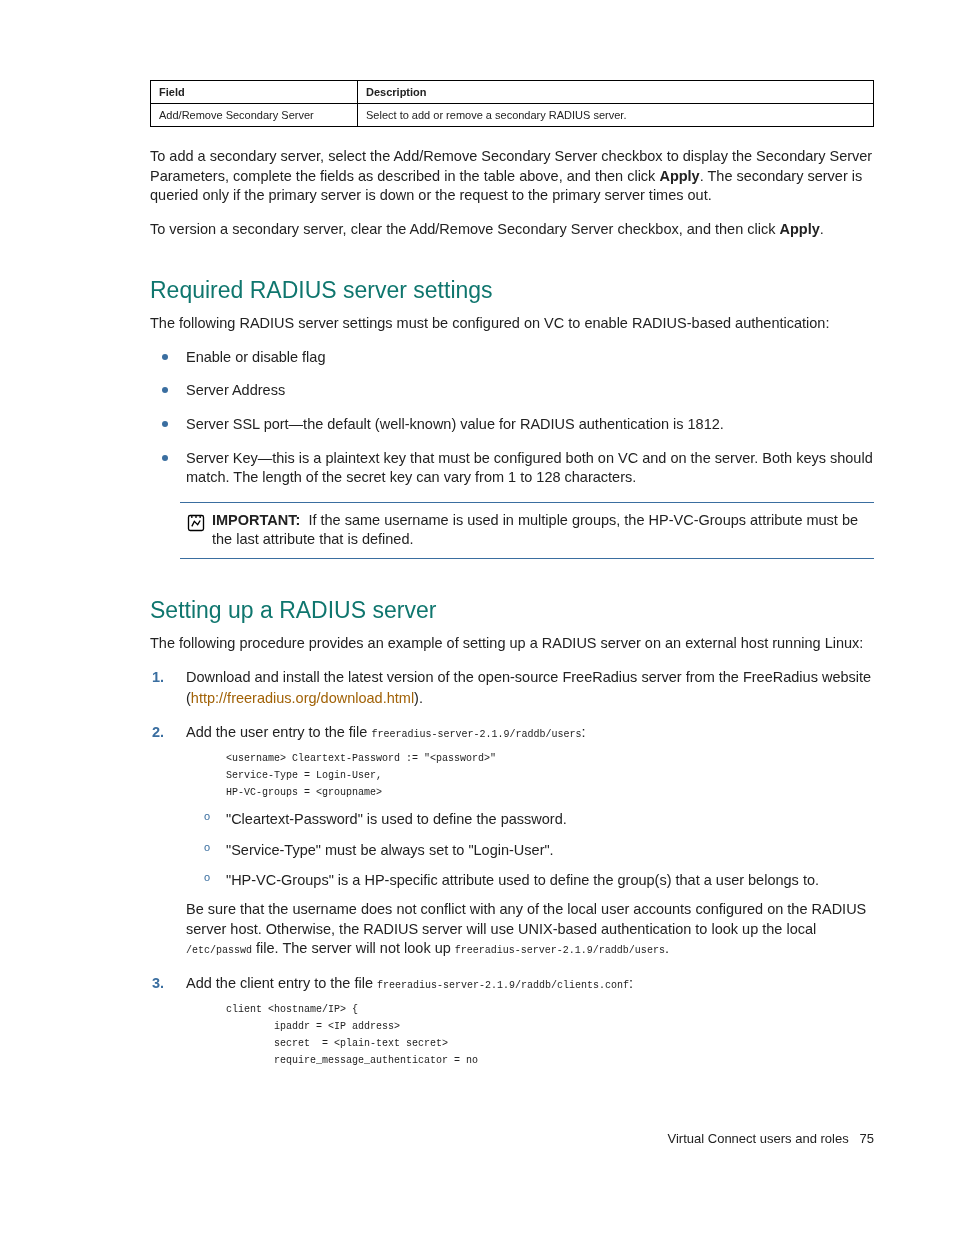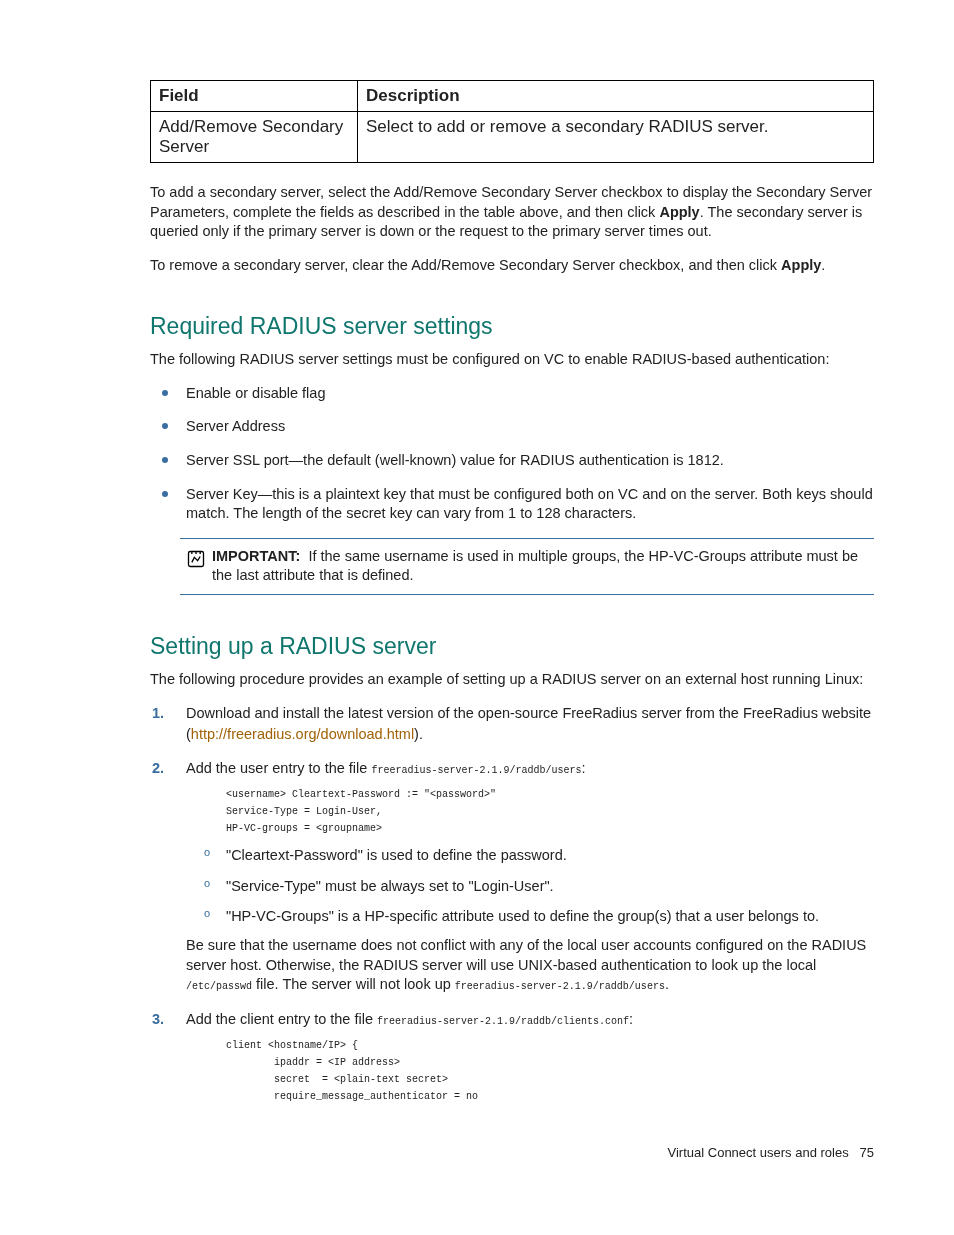--- a/index.html
+++ b/index.html
@@ -19,21 +19,21 @@
   table.field-table {
     border-collapse: collapse;
     width: 100%;
     margin-bottom: 20px;
   }
   table.field-table th, table.field-table td {
     border: 1px solid #000;
     padding: 5px 8px;
     text-align: left;
     vertical-align: top;
-    font-size: 17px;
+    font-size: 11px;
   }
   table.field-table th {
     font-weight: bold;
     background: #fff;
   }
   .col-field { width: 190px; }
   p { margin: 0 0 14px 0; line-height: 1.35; }
   b.ui { font-weight: bold; }
   h2.sec {
     color: #0f766e;
@@ -123,21 +123,21 @@
     position: absolute;
     left: 0;
     top: 0;
     color: #3a6ea0;
     font-size: 11px;
   }
   a.link { color: #a16207; text-decoration: none; }
   .footer {
     text-align: right;
     font-size: 13px;
-    margin-top: 40px;
+    margin-top: 62px;
   }
 </style>
 </head>
 <body>
 
 <div class="page">
 
   <table class="field-table">
     <tbody>
         <tr>
@@ -149,21 +149,21 @@
       <td>Select to add or remove a secondary RADIUS server.</td>
     </tr>
   </tbody>
     </table>
 
   <p>
     <span>To add a secondary server, select the Add/Remove Secondary Server checkbox to display the Secondary Server Parameters, complete the fields as described in the table above, and then click </span><b class="ui">Apply</b><span>. The secondary server is queried only if the primary server is down or the request to the primary server times out.</span>
   </p>
 
   <p>
-    <span>To remove a secondary server, clear the Add/Remove Secondary Server checkbox, and then click </span><b class="ui">Apply</b><span>.</span>
+    <span>To version a secondary server, clear the Add/Remove Secondary Server checkbox, and then click </span><b class="ui">Apply</b><span>.</span>
   </p>
 
   <h2 class="sec">Required RADIUS server settings</h2>
 
   <p>The following RADIUS server settings must be configured on VC to enable RADIUS-based authentication:</p>
 
   <ul class="round">
     <li>Enable or disable flag</li>
     <li>Server Address</li>
     <li>Server SSL port—the default (well-known) value for RADIUS authentication is 1812.</li>

